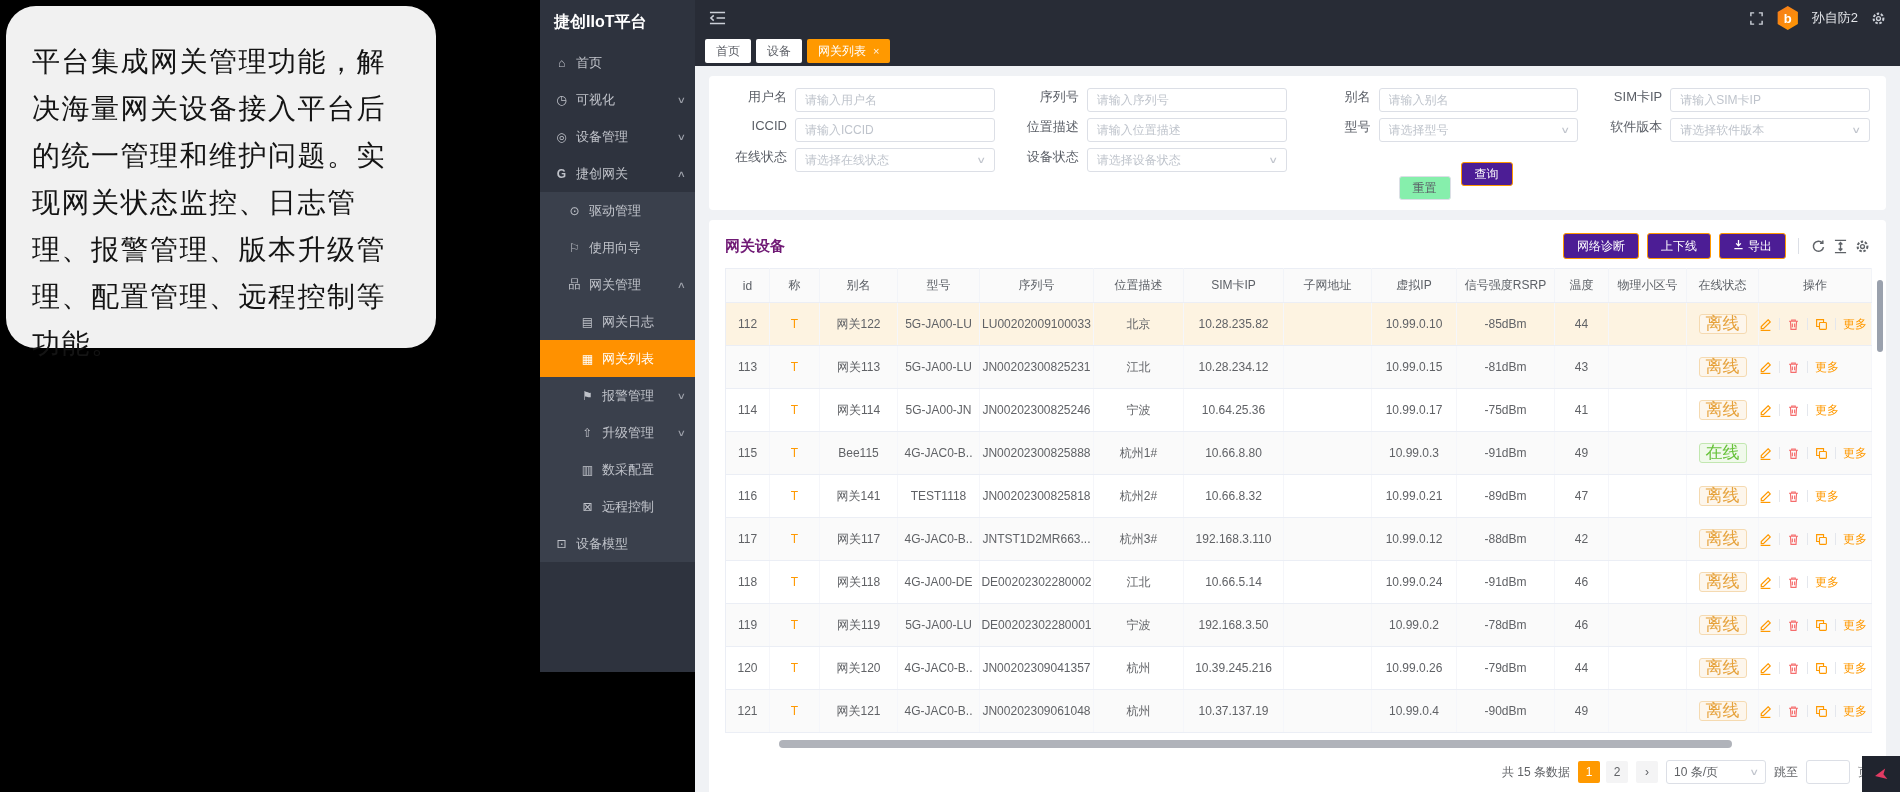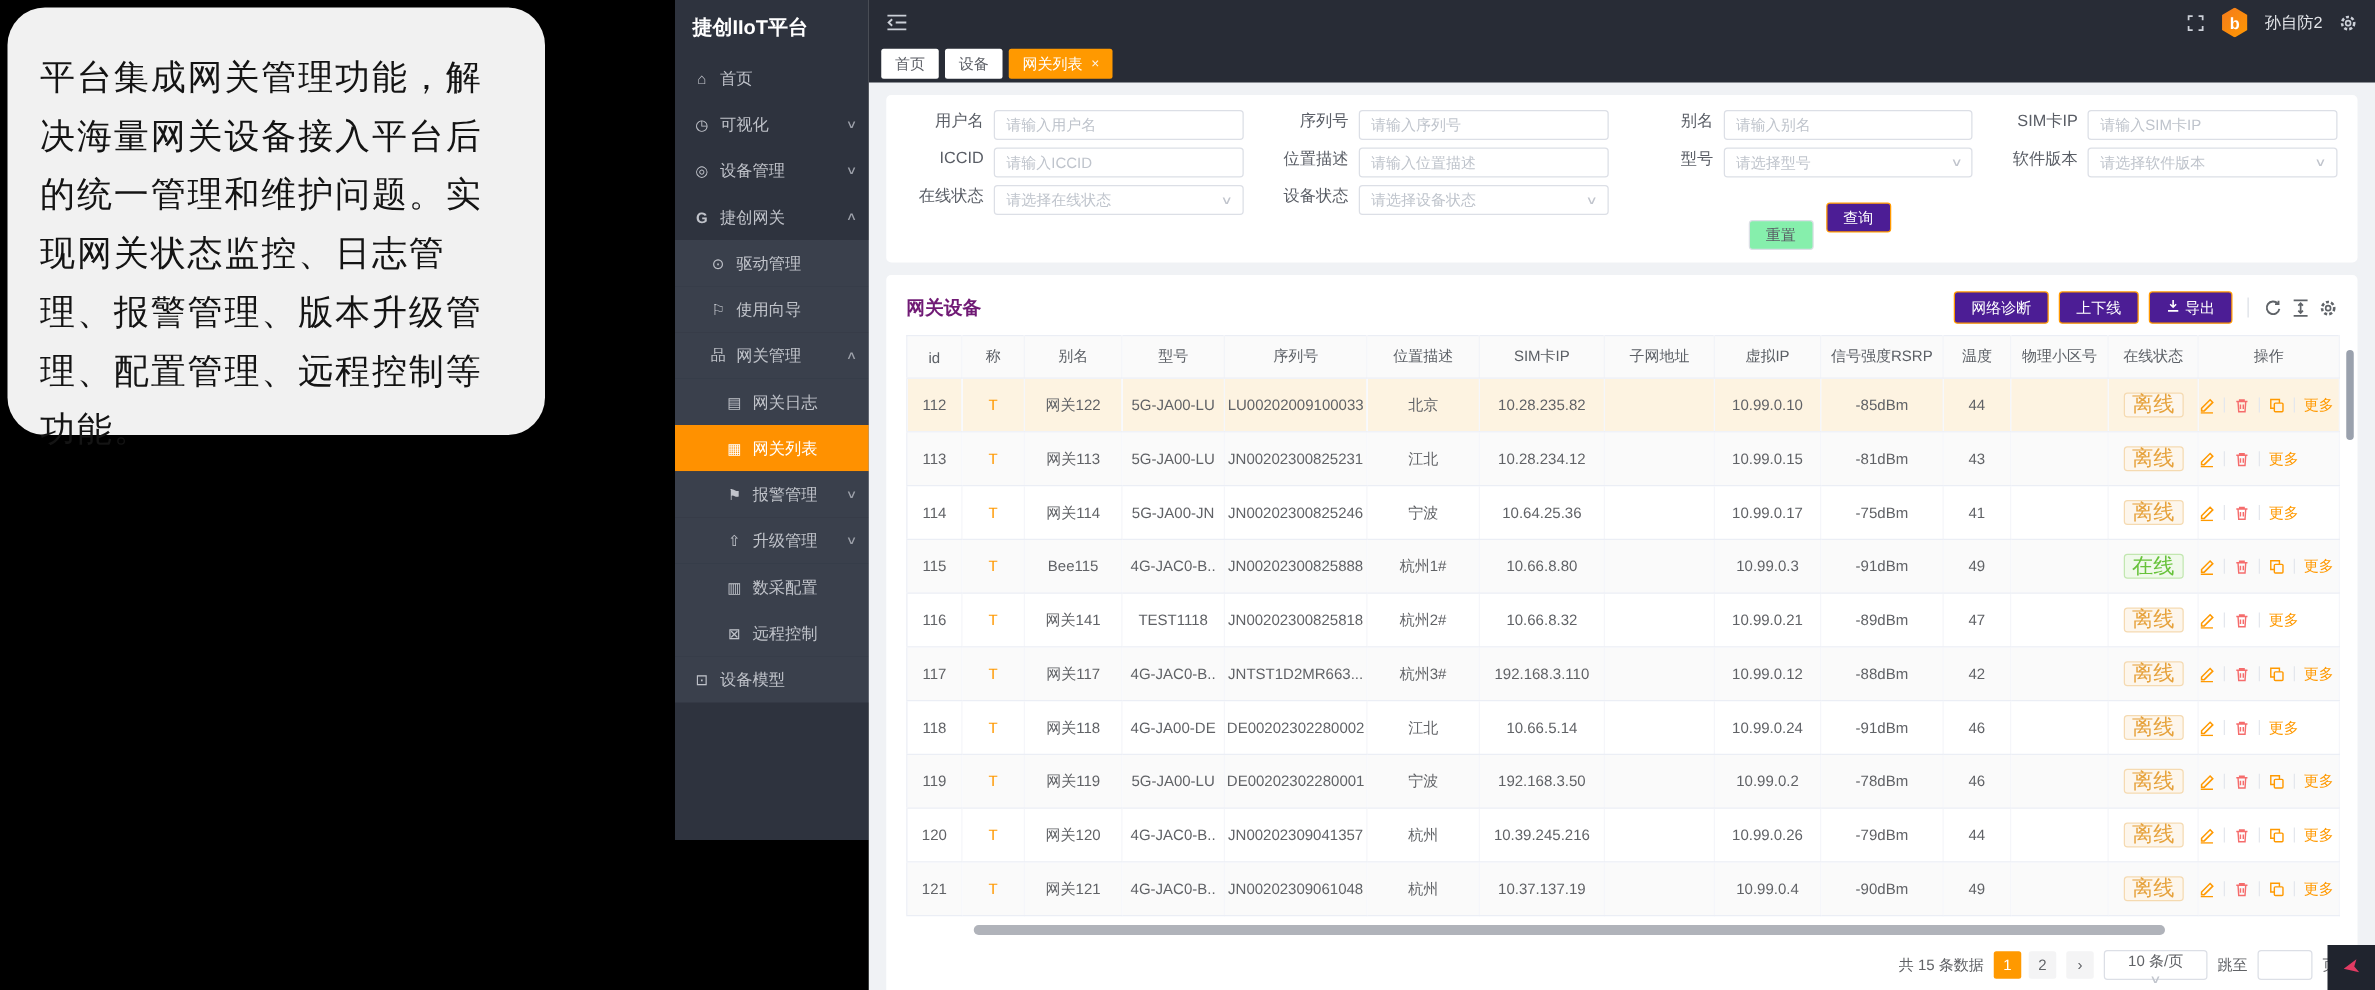--- a/index.html
+++ b/index.html
@@ -73,21 +73,21 @@
   .sep { width:1px; height:12px; background:#e4e7ed; }
   a.more { color:#ff9900; font-size:12px; text-decoration:none; cursor:pointer; }
 
   .h-scrollbar { position:absolute; left:70px; bottom:52px; width:953px; height:8px; border-radius:4px; background:#b0b3ba; cursor:pointer; }
   .v-scrollbar { position:absolute; right:3px; top:60px; width:6px; height:72px; border-radius:3px; background:#9aa1ad; cursor:pointer; }
 
   
   .pagination { position:absolute; right:16px; bottom:16px; display:flex; align-items:center; gap:8px; font-size:12px; color:#606266; }
   .page-btn { min-width:22px; height:22px; border:none; border-radius:2px; background:#f4f4f5; color:#606266; font-size:12px; cursor:pointer; padding:0 5px; }
   .page-btn.active { background:#ff9900; color:#fff; }
-  .size-select { width:83px; height:24px; border:1px solid #dcdfe6; border-radius:3px; display:inline-flex; align-items:center; padding:0 7px; cursor:pointer;flex-direction:column; }
+  .size-select { width:100px; height:24px; border:1px solid #dcdfe6; border-radius:3px; display:inline-flex; align-items:center; padding:0 7px; cursor:pointer; }
   .size-select span:first-child { flex:1; }
   .jump-input { width:44px; height:24px; border:1px solid #dcdfe6; border-radius:3px; outline:none; text-align:center; font-size:12px; color:#606266; }
 
   
   .recorder { position:absolute; right:0; bottom:0; width:38px; height:36px; background:#20242e; display:flex; align-items:center; justify-content:center; }
   .rec-arrow { color:#e23b63; font-size:17px; transform:scaleX(-1) rotate(12deg); }
 </style>
 </head>
 <body>
 

